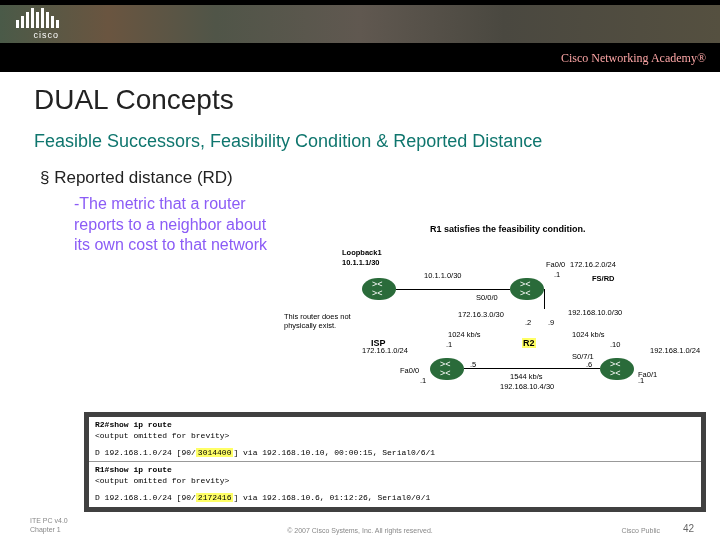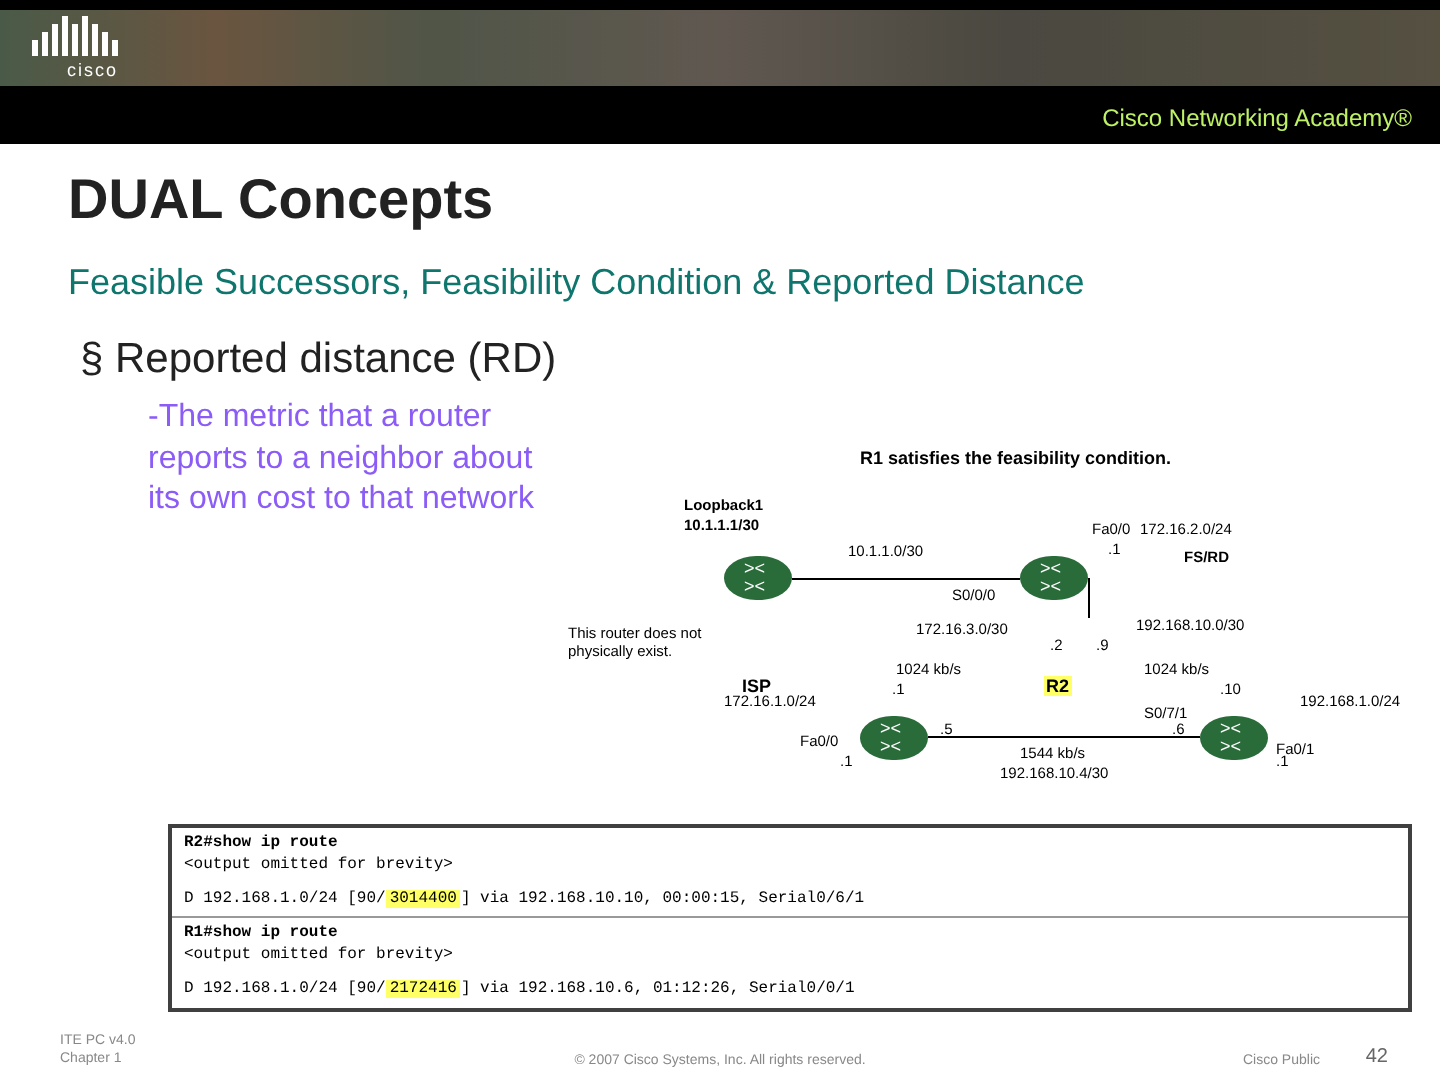--- a/index.html
+++ b/index.html
@@ -4,40 +4,40 @@
 <style>
   * { box-sizing: border-box; margin: 0; padding: 0; }
   body { width: 720px; height: 540px; font-family: Arial, sans-serif; background: #fff; overflow: hidden; position: relative; }
   
   .header { width: 100%; height: 72px; background: #000; position: relative; display: flex; align-items: flex-end; }
   .header-strip { position: absolute; top: 5px; left: 0; right: 0; height: 38px; background: linear-gradient(90deg, #4a5a48 0%, #6a5540 15%, #505548 30%, #605850 50%, #4a4840 70%, #555040 100%); }
   .cisco-logo { position: absolute; left: 16px; top: 8px; color: #fff; z-index: 2; }
   .cisco-bars { display: flex; gap: 2px; align-items: flex-end; height: 20px; margin-bottom: 2px; }
   .cisco-bars span { width: 3px; background: #fff; display: inline-block; }
   .cisco-text { font-size: 9px; letter-spacing: 1px; text-align: right; }
-  .academy { position: absolute; right: 14px; bottom: 6px; color: #bef264; font-size: 12px; z-index: 2; font-family: Liberation Sans, sans-serif; }
+  .academy { position: absolute; right: 14px; bottom: 6px; color: #fca5a5; font-size: 12px; z-index: 2; font-family: Liberation Serif, serif; }
   
   .content { padding: 12px 34px 0 34px; }
-  .title { font-size: 28px; font-weight: bold; color: #222; margin-bottom: 14px; }
+  .title { font-size: 28px; font-weight: normal; color: #222; margin-bottom: 14px; }
   .subtitle { font-size: 18px; color: #0f766e; margin-bottom: 14px; line-height: 1.25; }
-  .bullet { font-size: 21px; color: #222; margin-left: 6px; margin-bottom: 6px; line-height: 1.25; }
+  .bullet { font-size: 17px; color: #222; margin-left: 6px; margin-bottom: 6px; line-height: 1.25; }
   .bullet::before { content: "§ "; }
   .subbullet { font-size: 16px; color: #8b5cf6; margin-left: 40px; width: 200px; line-height: 1.3; }
   
   .diagram { position: absolute; left: 300px; top: 218px; width: 400px; font-size: 8px; color: #000; }
   .diagram .caption { font-size: 9px; font-weight: bold; position: absolute; top: 6px; left: 130px; }
   .router { width: 34px; height: 22px; background: #2a6b3a; border-radius: 16px/11px; position: absolute; color: #fff; }
   .router::before { content: "><"; position: absolute; left: 10px; top: 1px; font-size: 9px; }
   .router::after { content: "><"; position: absolute; left: 10px; top: 10px; font-size: 9px; }
   .rlabel { position: absolute; font-weight: bold; font-size: 9px; background: #fff; padding: 0 1px; margin-top: 40px; }
   .tiny { position: absolute; font-size: 7.5px; }
   .wire { position: absolute; background: #000; height: 1px; }
   .hl { background: #ffff66; padding: 0 2px; }
   
-  .codebox { position: absolute; left: 84px; top: 412px; width: 622px; border: 2px solid #404040; font-family: "Courier New", monospace; font-size: 8px; line-height: 1.35; background: #fff; }
+  .codebox { position: absolute; left: 84px; top: 412px; width: 622px; border: 5px solid #404040; font-family: "Courier New", monospace; font-size: 8px; line-height: 1.35; background: #fff; }
   .codebox .seg { padding: 3px 6px; }
   .codebox .div { border-top: 1px solid #999; }
   
   .footer { position: absolute; left: 0; right: 0; bottom: 6px; font-size: 7px; color: #888; }
   .footer .l { position: absolute; left: 30px; bottom: 0; line-height: 1.2; }
   .footer .c { position: absolute; left: 50%; transform: translateX(-50%); bottom: 0; }
   .footer .r1 { position: absolute; right: 60px; bottom: 0; }
   .footer .r2 { position: absolute; right: 26px; bottom: 0; font-size: 10px; color: #666; }
 </style>
 </head>

